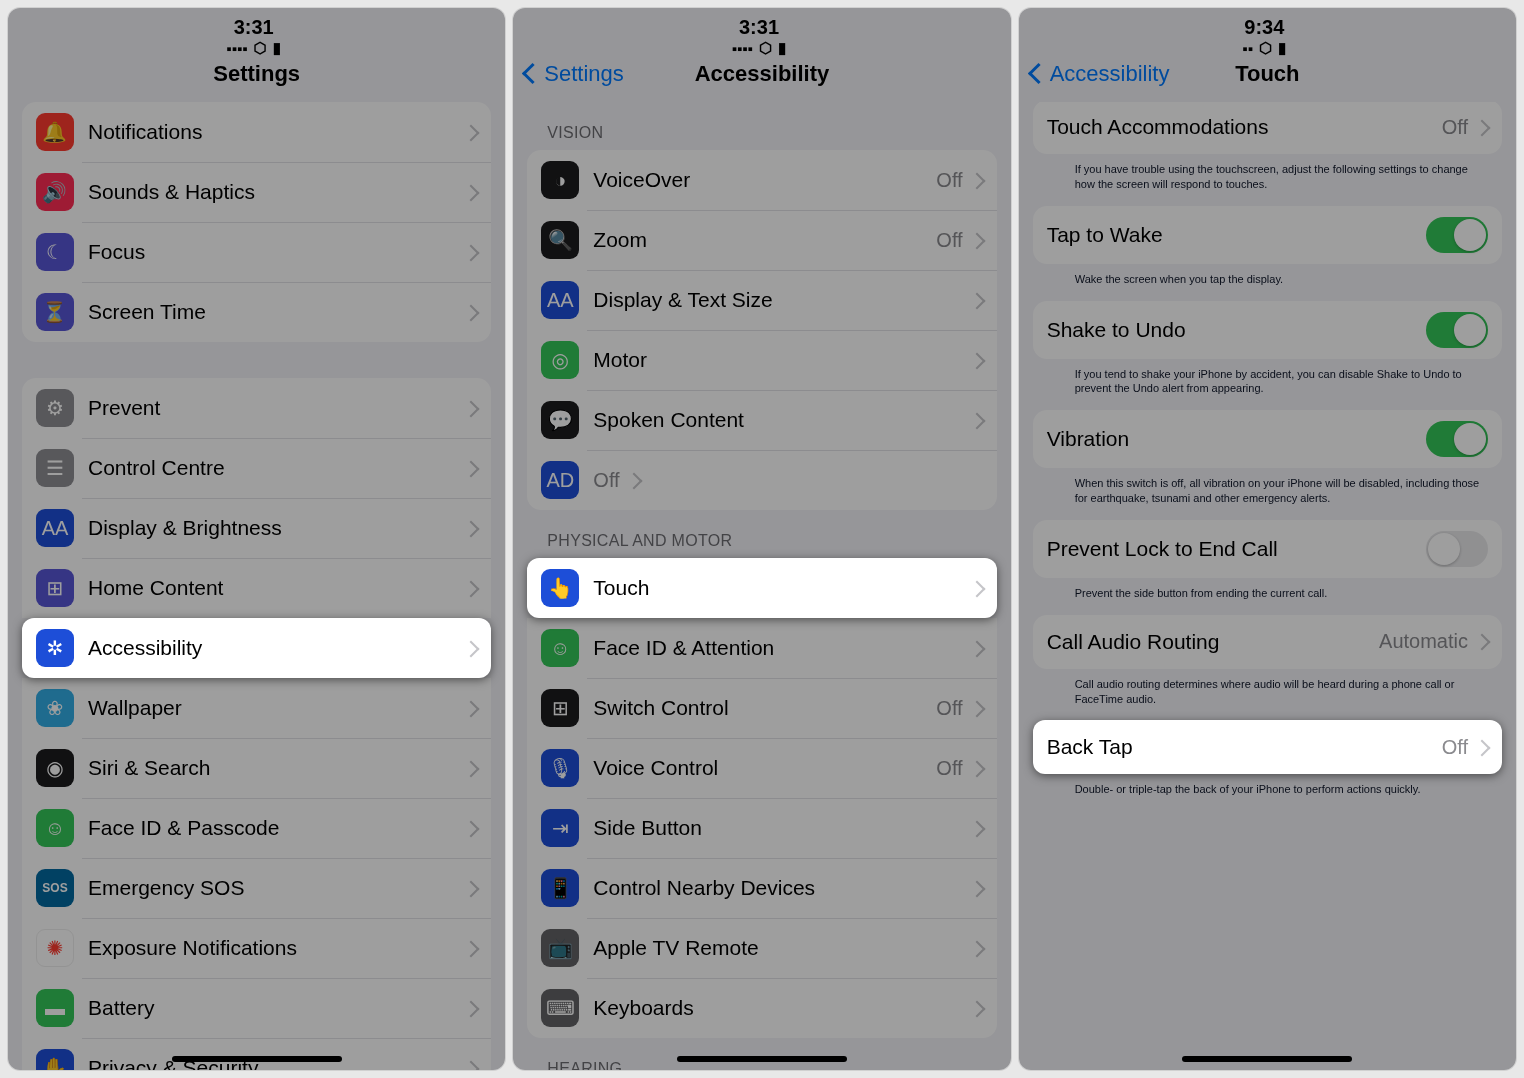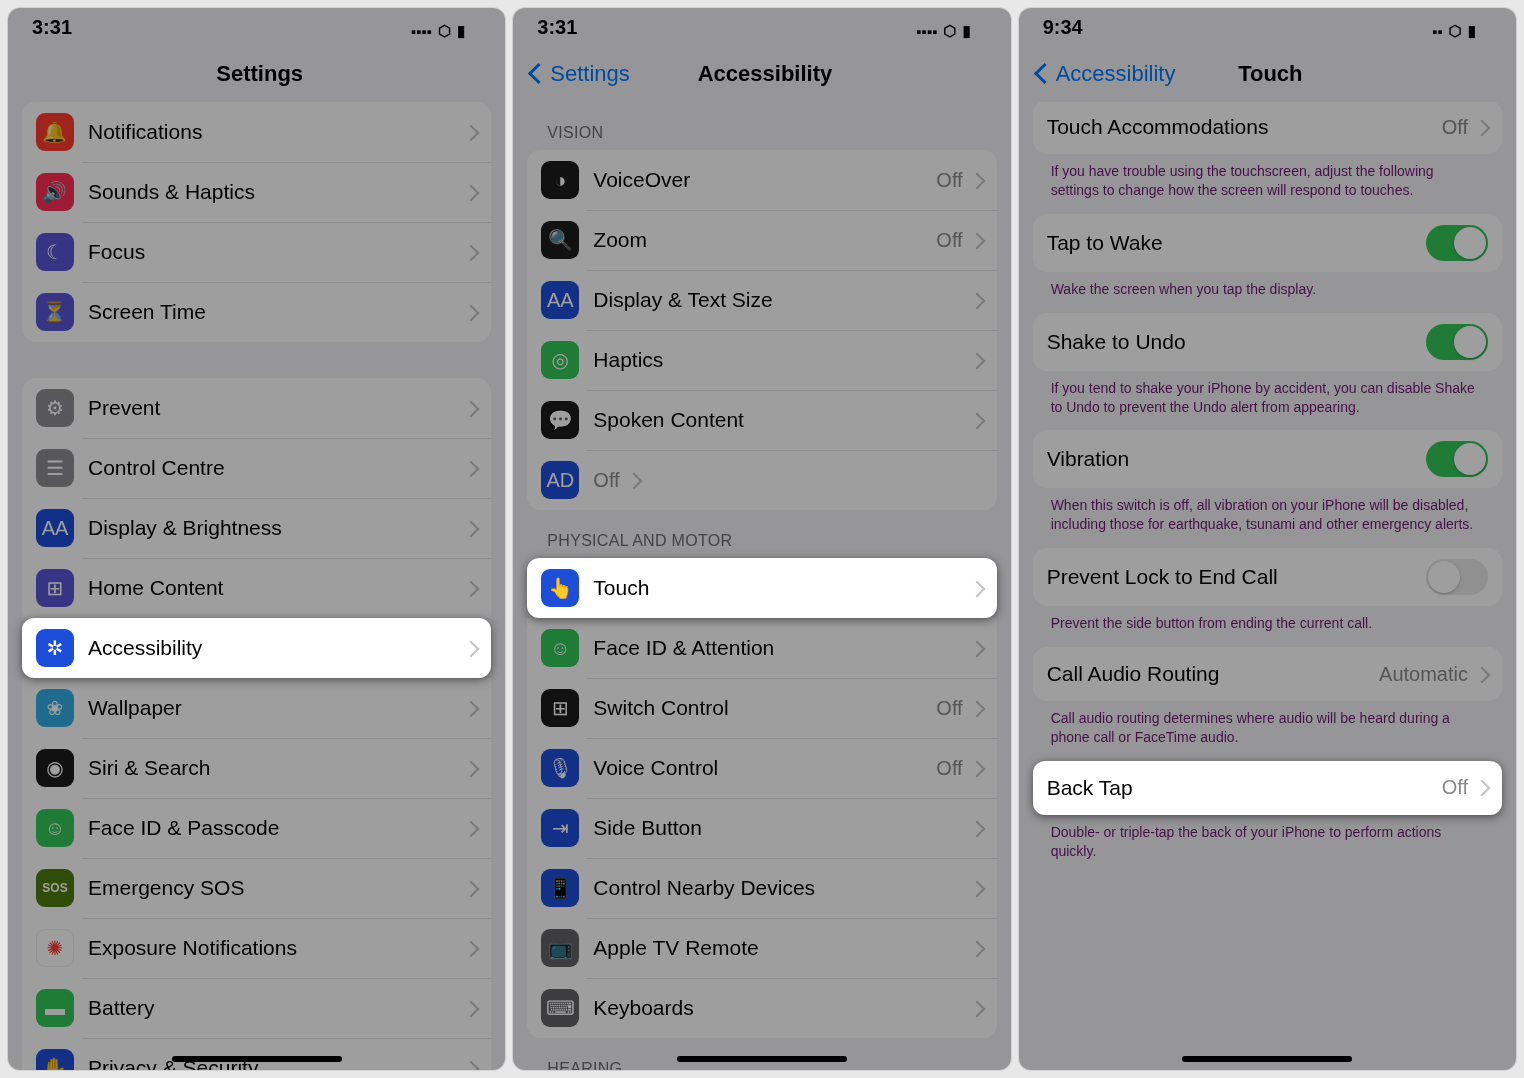--- a/index.html
+++ b/index.html
@@ -24,35 +24,36 @@
     position:absolute;
     inset:0;
     background: rgba(0,0,0,0.38);
     pointer-events:none;
     z-index:20;
   }
   .status-bar {
     height:38px;
     display:flex;
     justify-content:space-between;
-    padding: 8px 40px 0 24px;
+    align-items:center;
+    padding: 8px 30px 0 24px;
     font-size:20px;
     font-weight:600;
+    flex-direction:column;
   }
   .status-right { display:flex; gap:6px; align-items:center; font-size:15px; }
   .header {
     height:56px;
     display:flex;
     align-items:center;
     justify-content:center;
     position:relative;
     font-size:22px;
     font-weight:600;
     border-bottom:1px solid transparent;
-    margin-left:6px;
   }
   .back-btn {
     position:absolute;
     left:12px;
     display:flex;
     align-items:center;
     color:#007aff;
     font-weight:400;
     font-size:22px;
     gap:2px;
@@ -111,24 +112,25 @@
   .row-value {
     font-size:20px;
     color:#8a8a8e;
     margin-right:8px;
   }
   .chevron {
     color:#c5c5c9;
     font-size:20px;
   }
   .footer-text {
-    font-size:14px;
-    color:#701a75;
+    font-size:11px;
+    color:#0f172a;
     padding: 8px 32px 14px 32px;
     line-height:1.35;
+    margin-left:24px;
   }
   .toggle {
     width:62px; height:36px;
     background:#34c759;
     border-radius:18px;
     position:relative;
     flex-shrink:0;
   }
   .toggle.off { background:#e9e9eb; }
   .toggle::after {
@@ -166,21 +168,21 @@
     background:#000;
     border-radius:3px;
     z-index:40;
   }
 
   
   .ic-red{background:#ff3b30;} .ic-pink{background:#ff2d55;}
   .ic-indigo{background:#5856d6;} .ic-gray{background:#8e8e93;}
   .ic-blue{background:#1d4ed8;} .ic-cyan{background:#32ade6;}
   .ic-green{background:#34c759;} .ic-grayd{background:#636366;}
-  .ic-black{background:#1c1c1e;} .ic-redd{background:#4d7c0f;}
+  .ic-black{background:#1c1c1e;} .ic-redd{background:#0369a1;}
 
   .chev-left::before { content:""; display:inline-block; width:12px; height:12px; border-left:3px solid #007aff; border-bottom:3px solid #007aff; transform:rotate(45deg); margin-right:2px;}
   .chev-right::before { content:""; display:inline-block; width:10px; height:10px; border-right:2.5px solid #c5c5c9; border-top:2.5px solid #c5c5c9; transform:rotate(45deg);}
 </style>
 </head>
 <body>
 
 <div class="phone">
   <div class="dim-overlay"></div>
   <div class="status-bar">
@@ -321,21 +323,21 @@
           <span class="row-value">Off</span>
           <span class="chevron chev-right"></span>
         </div>
         <div class="row">
           <span class="icon ic-blue" style="">AA</span>
           <span class="row-label">Display &amp; Text Size</span>
           <span class="chevron chev-right"></span>
         </div>
         <div class="row">
           <span class="icon ic-green" style="">◎</span>
-          <span class="row-label">Haptics</span>
+          <span class="row-label">Motor</span>
           <span class="chevron chev-right"></span>
         </div>
         <div class="row">
           <span class="icon ic-black" style="">💬</span>
           <span class="row-label">Spoken Content</span>
           <span class="chevron chev-right"></span>
         </div>
         <div class="row">
           <span class="icon ic-blue" style="">AD</span>
           <span class="row-value">Off</span>

